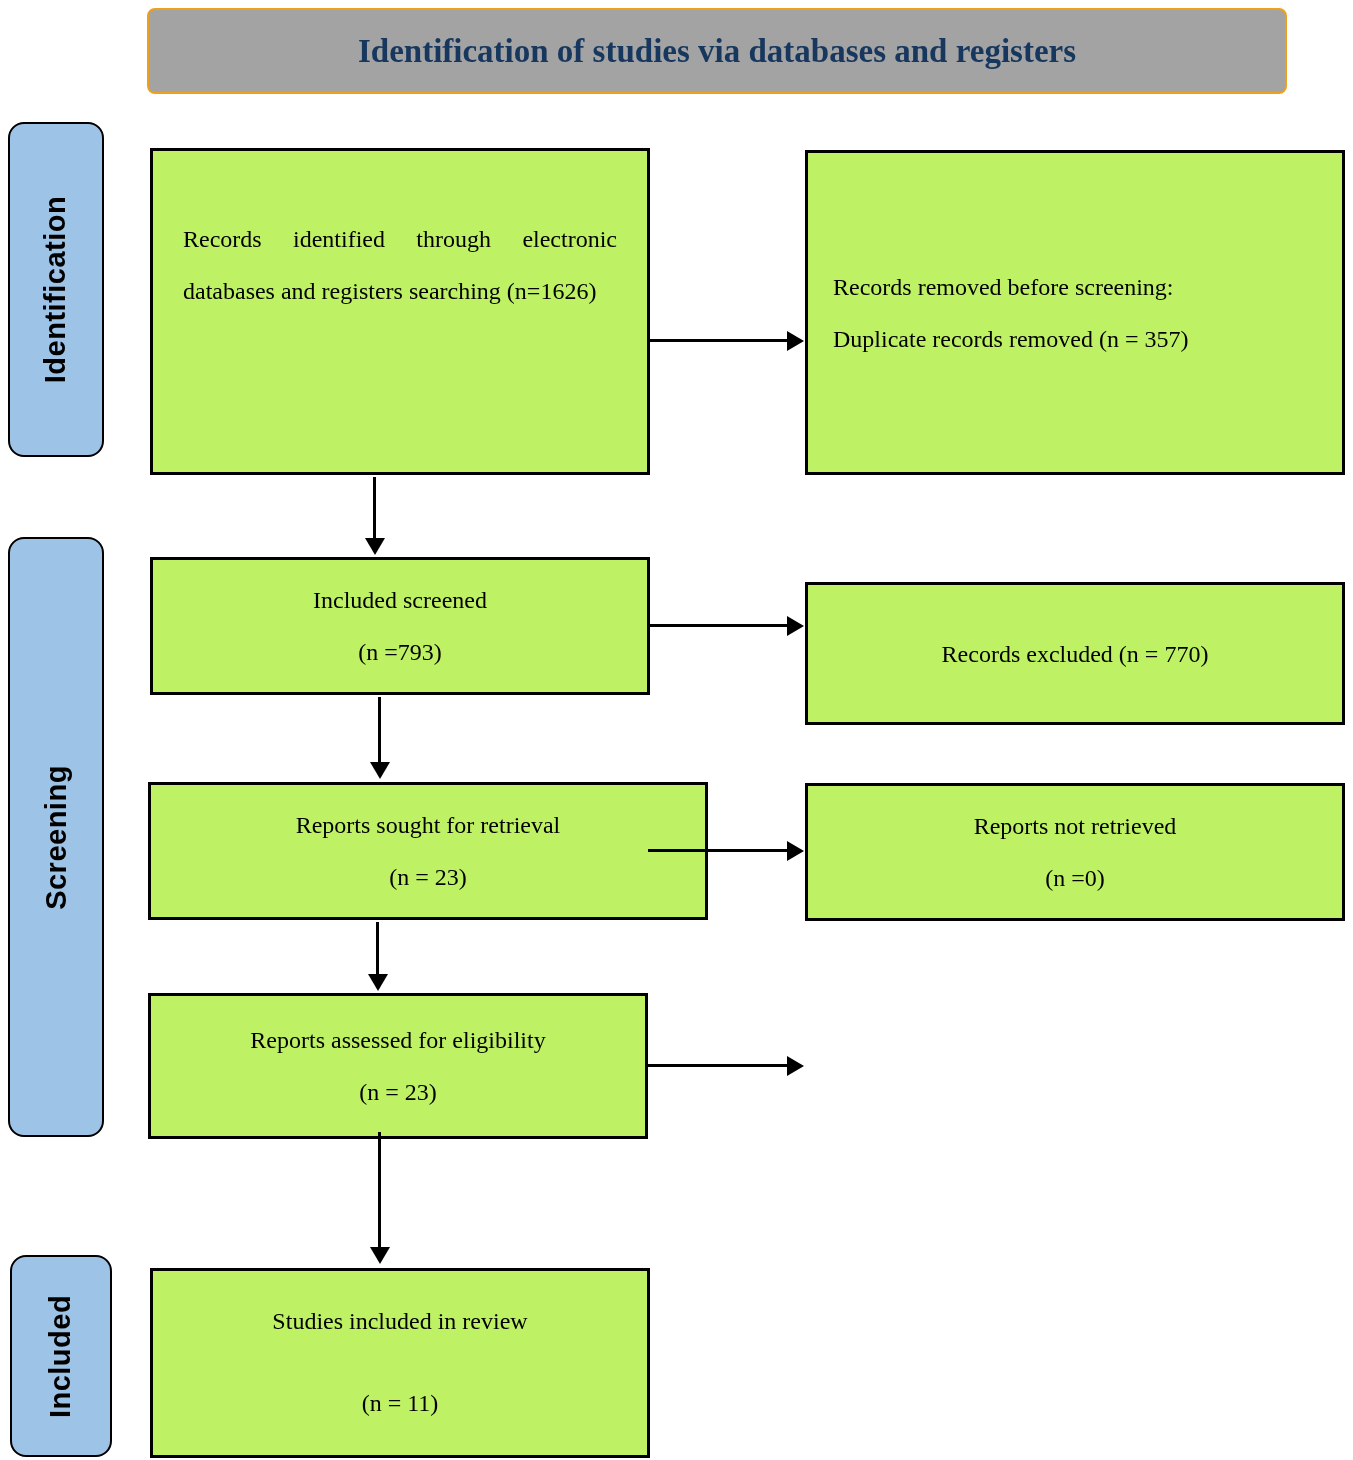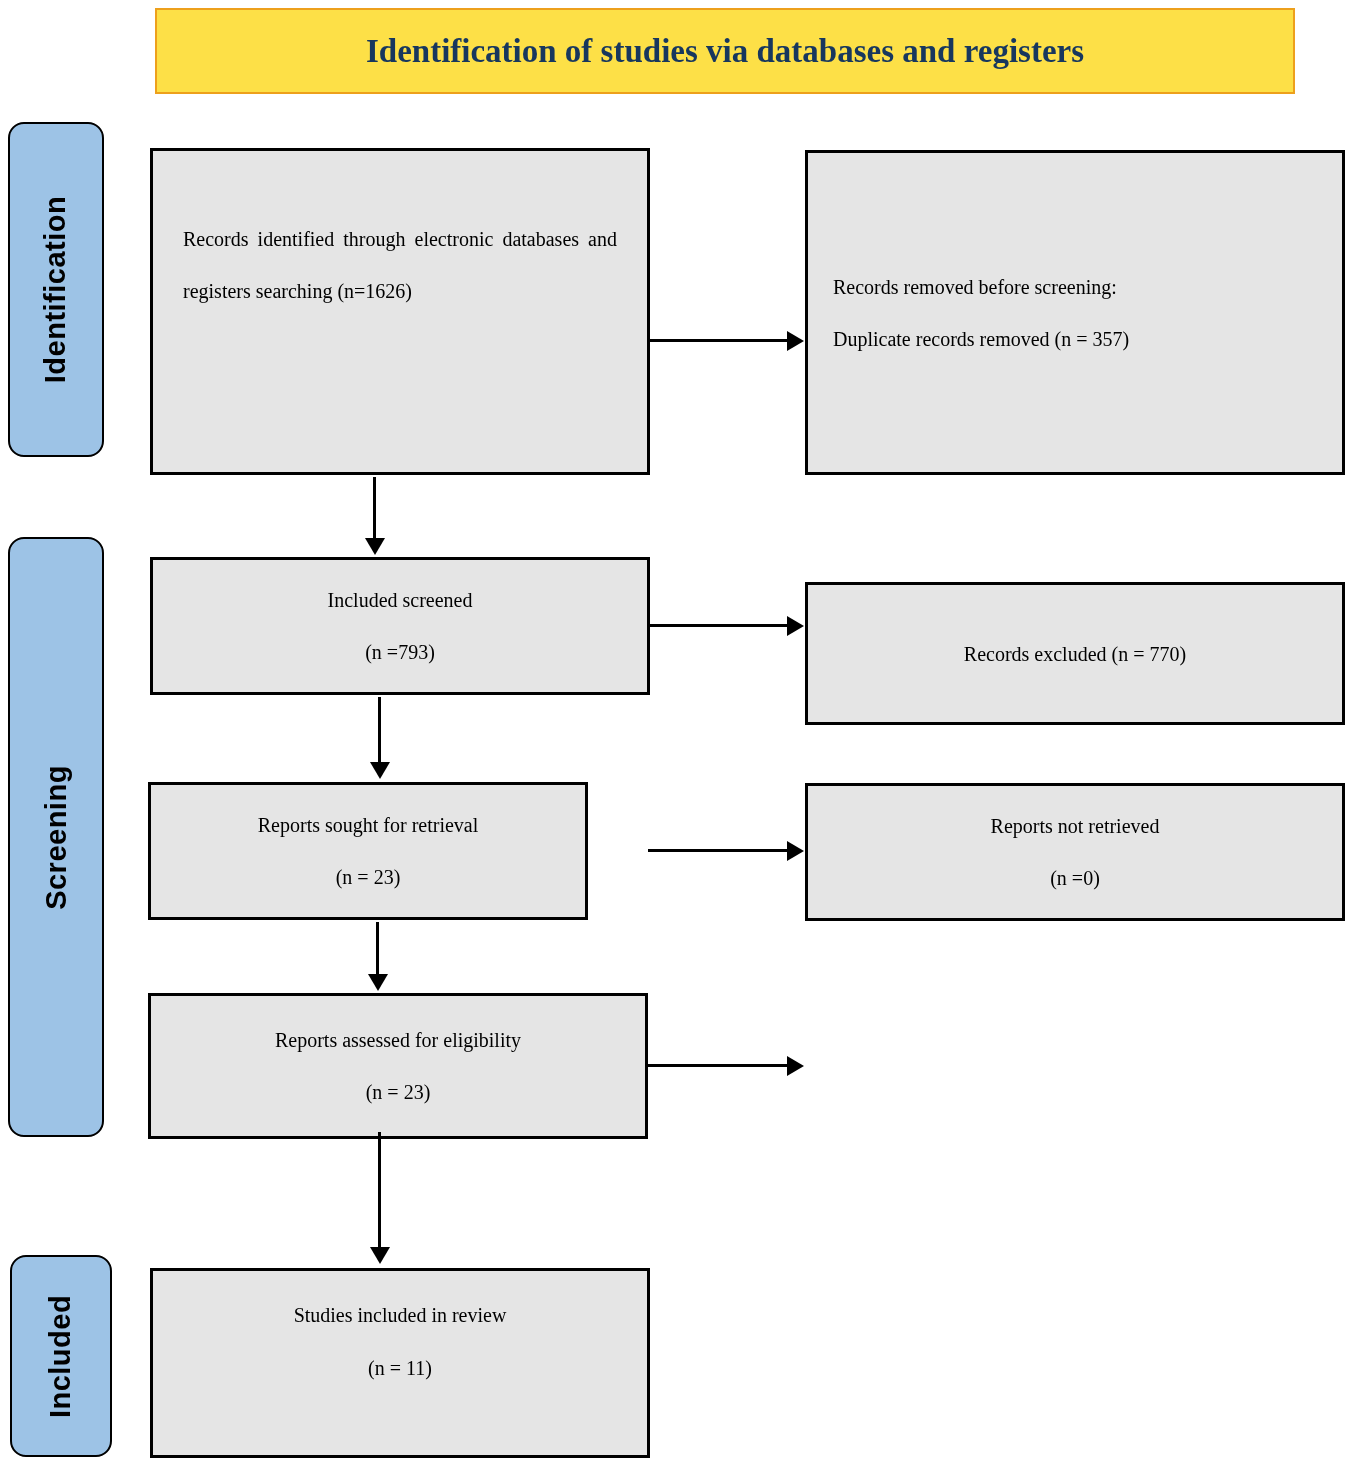--- a/index.html
+++ b/index.html
@@ -8,25 +8,25 @@
     position: relative;
     width: 1353px;
     height: 1460px;
     background: #ffffff;
     overflow: hidden;
   }
 
   
   .header-banner {
     position: absolute;
-    left: 155px; top: 8px;
+    left: 147px; top: 8px;
     width: 1140px; height: 86px;
-    background: #fde047;
+    background: #a3a3a3;
     border: 2px solid #EDA01C;
-    border-radius: 0;
+    border-radius: 8px;
     display: flex; align-items: center; justify-content: center;
   }
   .header-banner .title {
     font-family: "Liberation Serif", serif;
     font-weight: bold;
     font-size: 33px;
     color: #17375E;
   }
 
   
@@ -46,48 +46,48 @@
     color: #000000;
     letter-spacing: 0.5px;
   }
   .stage-identification { left: 8px; top: 122px; width: 96px; height: 335px; }
   .stage-screening      { left: 8px; top: 537px; width: 96px; height: 600px; }
   .stage-included       { left: 10px; top: 1255px; width: 102px; height: 202px; }
 
   
   .flow-box {
     position: absolute;
-    background: #e5e5e5;
+    background: #bef264;
     border: 3px solid #000000;
-    font-size: 20px;
+    font-size: 24px;
     color: #000000;
     line-height: 52px;
   }
   .centered {
     display: flex; flex-direction: column;
     align-items: center; justify-content: center;
     text-align: center;
   }
   .left-centered {
     display: flex; flex-direction: column;
     align-items: flex-start; justify-content: center;
     text-align: right;
     padding: 0 25px;
   }
 
   .box-identified { left: 150px; top: 148px; width: 500px; height: 327px; padding: 62px 30px 0 30px; }
   .box-identified p { text-align: justify; }
   .box-removed    { left: 805px; top: 150px; width: 540px; height: 325px; }
   .box-screened   { left: 150px; top: 557px; width: 500px; height: 138px; }
   .box-excluded   { left: 805px; top: 557px; width: 540px; height: 143px; margin-top: 25px; }
-  .box-sought     { left: 148px; top: 782px; width: 440px; height: 138px; }
+  .box-sought     { left: 148px; top: 782px; width: 560px; height: 138px; }
   .box-notretrieved { left: 805px; top: 783px; width: 540px; height: 138px; }
   .box-assessed   { left: 148px; top: 993px; width: 500px; height: 146px; }
   .box-reports-excluded { left: 805px; top: 968px; width: 540px; height: 285px; padding: 42px 25px 0 25px; line-height: 51px; }
-  .box-included   { left: 150px; top: 1268px; width: 500px; height: 190px; padding-top: 18px; display:flex; flex-direction:column; align-items:center; text-align:center; line-height: 53px; }
+  .box-included   { left: 150px; top: 1268px; width: 500px; height: 190px; padding-top: 24px; display:flex; flex-direction:column; align-items:center; text-align:center; line-height: 53px; gap: 29px; }
 
   .reason-line { display: block; color: #FF0000; }
 
   
   .h-arrow {
     position: absolute;
     height: 3px;
     background: #000000;
   }
   .h-arrow::after {

